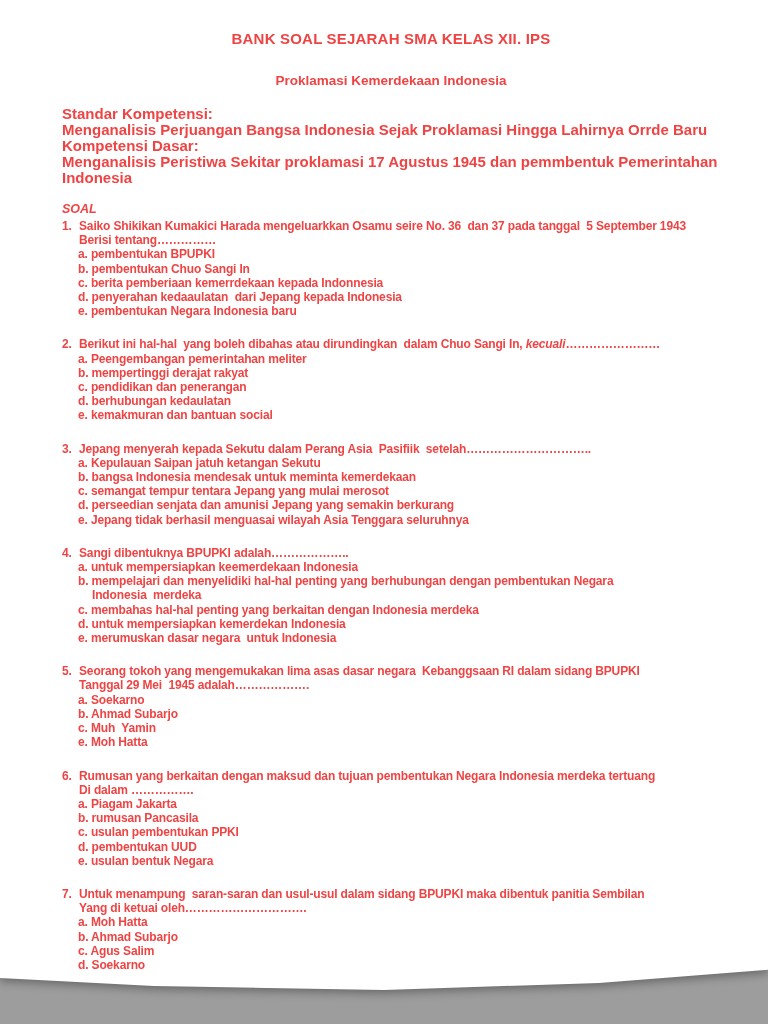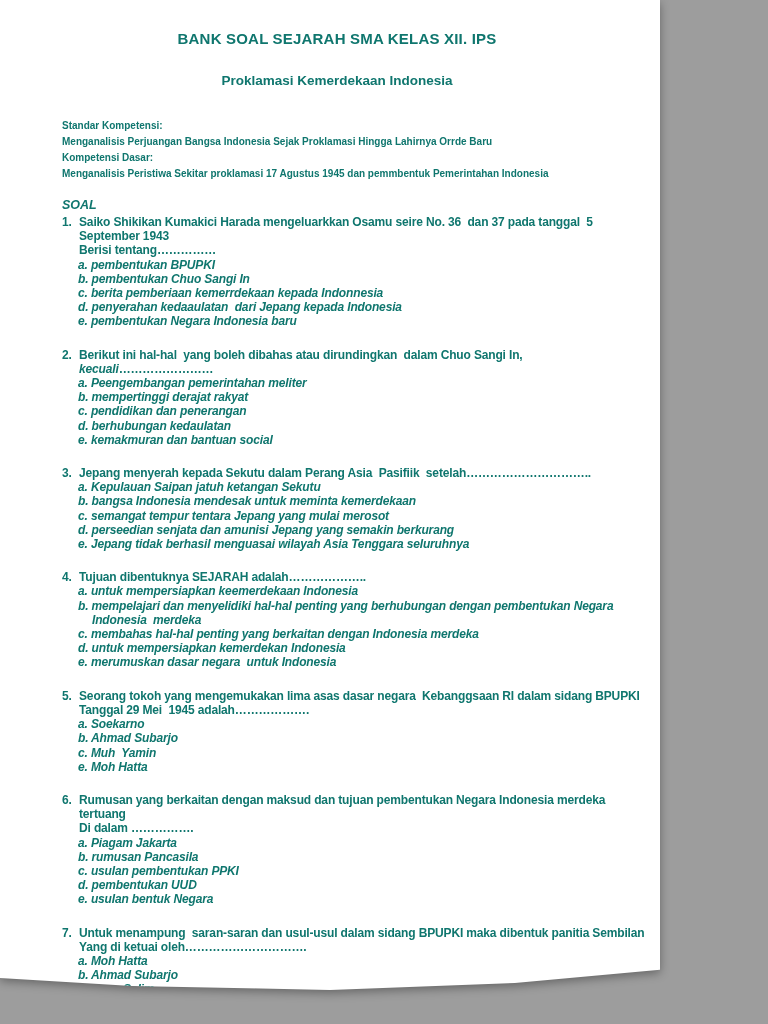--- a/index.html
+++ b/index.html
@@ -1,35 +1,35 @@
 <!DOCTYPE html>
 <html><head>
 <meta charset="utf-8">
 <style>
   html,body{margin:0;padding:0;}
   body{background:#8f8f8f;font-family:"Liberation Sans",sans-serif;}
   .canvas{position:relative;width:768px;height:1024px;background:#9d9d9d;overflow:hidden;}
   .page-wrap{position:absolute;inset:0;filter:drop-shadow(0 3px 5px rgba(0,0,0,0.35));}
   .page{
-    width:660px;height:1004px;background:#ffffff;box-sizing:border-box;
-    padding:30px 14px 0 62px;color:#0f766e;font-weight:700;
+    width:768px;height:1004px;background:#ffffff;box-sizing:border-box;
+    padding:30px 14px 0 62px;color:#ef4444;font-weight:700;
     clip-path:polygon(0 0,100% 0,100% 96.6%,78% 97.9%,50% 98.6%,20% 98.2%,0 97.4%);
   }
   .doc-title{margin:0;font-size:15px;letter-spacing:.2px;text-align:center;padding-right:34px;}
   .doc-subtitle{margin:26px 0 0;font-size:13.5px;text-align:center;padding-right:34px;}
-  .meta{margin-top:30px;font-size:10px;line-height:16px;}
+  .meta{margin-top:18px;font-size:15px;line-height:16px;}
   .meta p{margin:0;white-space:pre-wrap;}
   .soal{margin:16px 0 2px;font-size:12.5px;font-style:italic;line-height:15px;}
   .question{margin:0 0 19px 0;font-size:12px;line-height:14.2px;letter-spacing:-0.15px;}
   .q-row{display:flex;}
   .q-num{flex:0 0 17px;}
   .q-text{flex:1;white-space:pre-wrap;}
   .q-text .em{font-style:italic;}
   .options{margin-left:16px;}
-  .option{white-space:pre-wrap;padding-left:14px;text-indent:-14px;font-style:italic;}
+  .option{white-space:pre-wrap;padding-left:14px;text-indent:-14px;}
   .gap-before{margin-top:12px;}
 </style>
 </head>
 <body>
 
 <div class="canvas">
   <div class="page-wrap">
     <div class="page">
 
       <h1 class="doc-title">BANK SOAL SEJARAH SMA KELAS XII. IPS</h1>
@@ -83,21 +83,21 @@
           <div class="option">b. bangsa Indonesia mendesak untuk meminta kemerdekaan</div>
           <div class="option">c. semangat tempur tentara Jepang yang mulai merosot</div>
           <div class="option">d. perseedian senjata dan amunisi Jepang yang semakin berkurang</div>
           <div class="option">e. Jepang tidak berhasil menguasai wilayah Asia Tenggara seluruhnya</div>
         </div>
       </div>
 
       <div class="question">
         <div class="q-row">
           <span class="q-num">4.</span>
-          <span class="q-text">Tujuan dibentuknya SEJARAH adalah………………..</span>
+          <span class="q-text">Sangi dibentuknya BPUPKI adalah………………..</span>
         </div>
         <div class="options">
           <div class="option">a. untuk mempersiapkan keemerdekaan Indonesia</div>
           <div class="option">b. mempelajari dan menyelidiki hal-hal penting yang berhubungan dengan pembentukan Negara
 Indonesia  merdeka</div>
           <div class="option">c. membahas hal-hal penting yang berkaitan dengan Indonesia merdeka</div>
           <div class="option">d. untuk mempersiapkan kemerdekan Indonesia</div>
           <div class="option">e. merumuskan dasar negara  untuk Indonesia</div>
         </div>
       </div>

